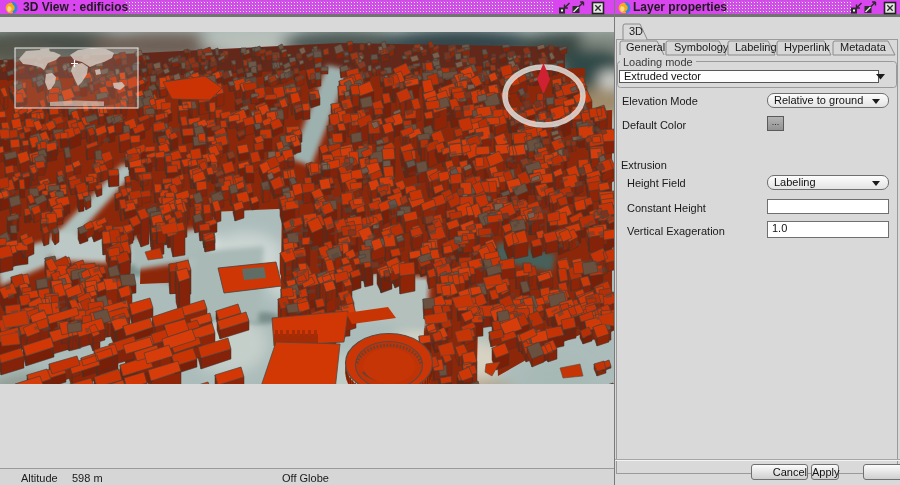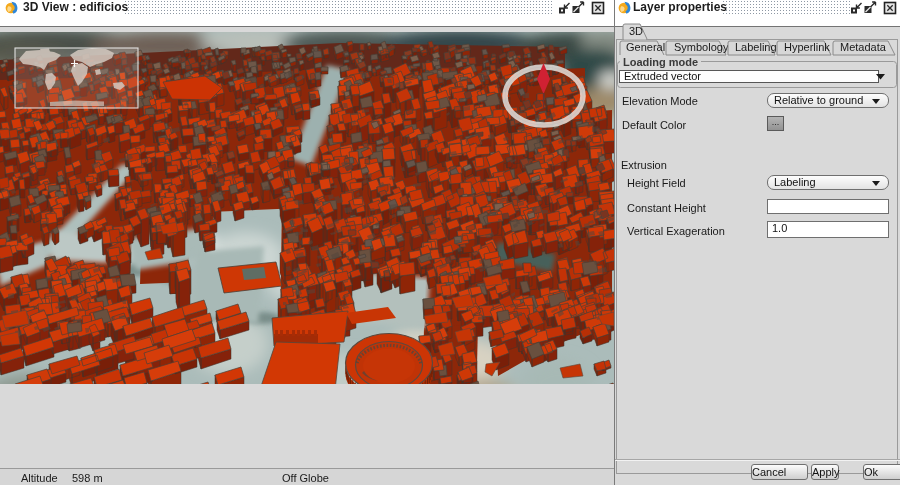--- a/index.html
+++ b/index.html
@@ -1,22 +1,22 @@
 <!DOCTYPE html>
 <html><head><meta charset="utf-8"><style>
 *{margin:0;padding:0;box-sizing:border-box}
 body{width:900px;height:485px;overflow:hidden;font-family:"Liberation Sans",sans-serif;background:#d9d9d9;position:relative}
-.tb{position:absolute;top:0;height:27px;background:#ffffff;border-bottom:1px solid #737373}
+.tb{position:absolute;top:0;height:17px;background:#d946ef;border-bottom:3px solid #737373}
 .tex{position:absolute;top:1px;height:13px;background-image:radial-gradient(circle at 1.5px 1.5px, rgba(255,255,255,0.9) 0.8px, rgba(255,255,255,0) 1px),radial-gradient(circle at 0px 0px, #8c96a2 0.7px, rgba(0,0,0,0) 1px);background-size:3px 3px;}
 .tbt{position:absolute;top:0px;font-size:12px;font-weight:bold;color:#1c1c1c;line-height:15px}
 .lbl{position:absolute;font-size:11px;color:#1a1a1a;white-space:nowrap}
 .combo2{position:absolute;border:1px solid #6f6f6f;border-radius:7px;background:linear-gradient(#fdfdfd,#e3e3e3);font-size:11px;color:#111;line-height:13px;padding-left:6px;white-space:nowrap}
 .combo2:after{content:"";position:absolute;right:8px;top:5px;border:4px solid transparent;border-top:5px solid #1a1a1a}
 .inp{position:absolute;border:1px solid #6f6f6f;background:#fff;font-size:11px;color:#111;line-height:13px;padding-left:4px}
-.btn{position:absolute;height:16px;border:1px solid #707070;border-radius:3px;background:linear-gradient(#fcfcfc,#cfcfcf);font-size:11px;color:#111;text-align:left;line-height:14px}
+.btn{position:absolute;height:16px;border:1px solid #707070;border-radius:3px;background:linear-gradient(#fcfcfc,#cfcfcf);font-size:11px;color:#111;text-align:right;line-height:14px}
 </style></head><body>
 
 <div class="tb" style="left:0;width:614px">
     <div class="tex" style="left:125px;width:428px"></div>
     <svg width="14" height="14" viewBox="0 0 14 14" style="position:absolute;top:1px;left:5px">
 <circle cx="5.8" cy="7" r="5.2" fill="#f5a91b"></circle>
 <path d="M6.4,0.8 a6.2,6.2 0 0 1 2,12 l-1,-2.6 a3.6,3.6 0 0 0 0.4,-6.6 Z" fill="#2e86d8"></path>
 <path d="M3.2,5.2 a3,3 0 0 1 3.4,2.8 a3.4,3.4 0 0 1 -3,3 a4.6,4.6 0 0 1 -0.4,-5.8 Z" fill="#fbd98e"></path>
 </svg>
     <div class="tbt" style="left:23px">3D View : edificios</div>
@@ -826,21 +826,21 @@
     <path d="M114,39 L114,27 q0,-2 2,-2 L154,25 L161,39 Z" fill="#d7d7d7" stroke="#8a8a8a"></path>
     <text x="121" y="35">Labeling</text>
     <path d="M163,39 L163,27 q0,-2 2,-2 L210,25 L217,39 Z" fill="#d7d7d7" stroke="#8a8a8a"></path>
     <text x="170" y="35">Hyperlink</text>
     <path d="M219,39 L219,27 q0,-2 2,-2 L274,25 L281,39 Z" fill="#d7d7d7" stroke="#8a8a8a"></path>
     <text x="226" y="35">Metadata</text>
     <path d="M7,39 H49" stroke="#d9d9d9"></path>
   </g>
   <rect x="3.5" y="45.5" width="279" height="26" rx="3" fill="none" stroke="#9a9a9a"></rect>
 </svg>
-<div class="lbl" style="left:620px;top:56px;font-weight:bold;color:#3a3a3a;background:#d9d9d9;padding:0 3px">Loading mode</div>
+<div class="lbl" style="left:620px;top:56px;font-weight:normal;color:#3a3a3a;background:#d9d9d9;padding:0 3px">Loading mode</div>
 
 <div style="position:absolute;left:619px;top:70px;width:260px;height:13px;background:#fdfdfd;border:1px solid #565656;font-size:11px;line-height:10.5px;padding-left:4px;color:#111">Extruded vector</div>
 <svg style="position:absolute;left:876px;top:74px" width="10" height="6">
     <path d="M0,0 h9 l-4.5,5.5 Z" fill="#1a1a1a"></path>
   </svg>
 
 <div class="lbl" style="left:622px;top:95px">Elevation Mode</div>
 <div class="combo2" style="left:767px;top:93px;width:122px;height:15px">Relative to ground</div>
 <div class="lbl" style="left:622px;top:119px">Default Color</div>
 <div style="position:absolute;left:767px;top:116px;width:17px;height:15px;border:1px solid #5a5a5a;background:linear-gradient(#b4b4b4,#939393);font-size:9px;color:#222;text-align:center;line-height:10px">...</div>

